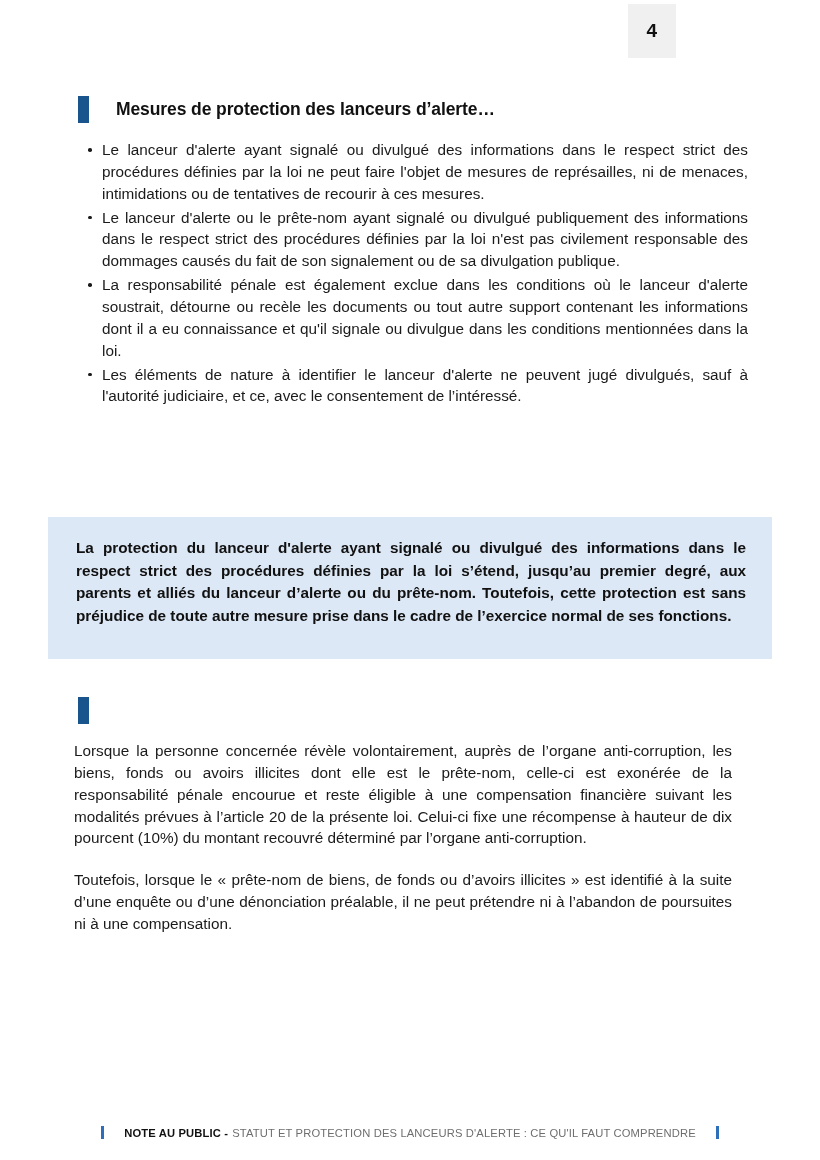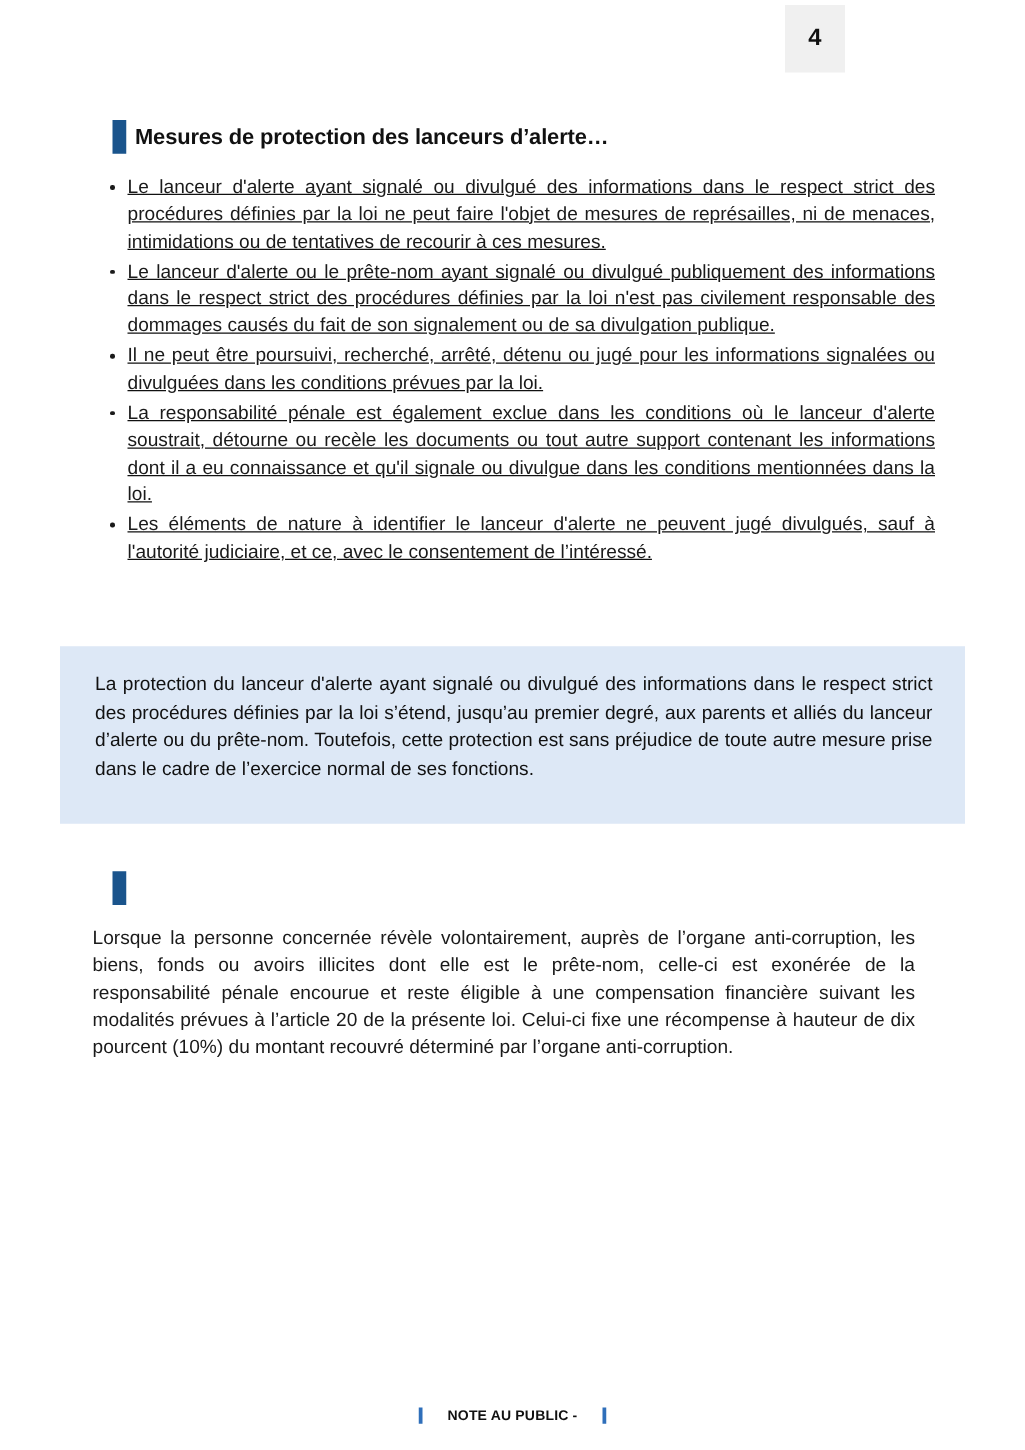--- a/index.html
+++ b/index.html
@@ -47,43 +47,42 @@
     position: absolute;
     left: 74px;
     top: 96px;
     width: 674px;
   }
 
   
   .section-heading {
     display: flex;
     align-items: center;
-    gap: 7px;
-    margin: 0 0 16px 16px;
+    gap: 27px;
+    margin: 0 0 16px 4px;
   }
   .heading-bar {
     flex: 0 0 auto;
     width: 11px;
     height: 27px;
     background: #1a548c;
   }
   .heading-text {
     font-size: 17.5px;
     font-weight: bold;
     color: #111111;
     letter-spacing: -0.1px;
     line-height: 1.1;
   }
 
   
   .bullet-list {
     list-style: none;
     margin: 0;
     padding: 0;
-    text-decoration: underline;
   }
   .bullet-item {
     position: relative;
     padding-left: 28px;
     margin: 0 0 2px 0;
     font-size: 15.3px;
     line-height: 1.43;
     text-align: justify;
     color: #1a1a1a;
     hyphens: none;
@@ -109,21 +108,21 @@
     background: #dde8f6;
     box-sizing: border-box;
   }
   .callout-text {
     position: absolute;
     left: 28px;
     top: 20px;
     width: 670px;
     margin: 0;
     font-size: 15.3px;
-    font-weight: normal;
+    font-weight: bold;
     line-height: 1.48;
     text-align: justify;
     color: #111111;
   }
 
   
   .body-paragraph {
     margin: 0 16px 20px 0;
     font-size: 15.3px;
     line-height: 1.43;
@@ -187,42 +186,43 @@
   <div class="content">
 
     <div class="section-heading">
       <div class="heading-bar"></div>
       <div class="heading-text">Mesures de protection des lanceurs d’alerte…</div>
     </div>
 
     <ul class="bullet-list">
       <li class="bullet-item">Le lanceur d'alerte ayant signalé ou divulgué des informations dans le respect strict des procédures définies par la loi ne peut faire l'objet de mesures de représailles, ni de menaces, intimidations ou de tentatives de recourir à ces mesures.</li>
       <li class="bullet-item">Le lanceur d'alerte ou le prête-nom ayant signalé ou divulgué publiquement des informations dans le respect strict des procédures définies par la loi n'est pas civilement responsable des dommages causés du fait de son signalement ou de sa divulgation publique.</li>
-      <li class="bullet-item">Il ne peut être poursuivi, recherché, arrêté, détenu ou jugé pour les informations signalées ou divulguées dans les conditions prévues par la loi.</li>
       <li class="bullet-item">La responsabilité pénale est également exclue dans les conditions où le lanceur d'alerte soustrait, détourne ou recèle les documents ou tout autre support contenant les informations dont il a eu connaissance et qu'il signale ou divulgue dans les conditions mentionnées dans la loi.</li>
       <li class="bullet-item">Les éléments de nature à identifier le lanceur d'alerte ne peuvent jugé divulgués, sauf à l'autorité judiciaire, et ce, avec le consentement de l’intéressé.</li>
     </ul>
 
   </div>
 
   <div class="callout">
     <p class="callout-text">La protection du lanceur d'alerte ayant signalé ou divulgué des informations dans le respect strict des procédures définies par la loi s’étend, jusqu’au premier degré, aux parents et alliés du lanceur d’alerte ou du prête-nom. Toutefois, cette protection est sans préjudice de toute autre mesure prise dans le cadre de l’exercice normal de ses fonctions.</p>
   </div>
 
   <div class="block-two">
 
     <div class="section-heading">
       <div class="heading-bar"></div>
     </div>
 
     <p class="body-paragraph">Lorsque la personne concernée révèle volontairement, auprès de l’organe anti-corruption, les biens, fonds ou avoirs illicites dont elle est le prête-nom, celle-ci est exonérée de la responsabilité pénale encourue et reste éligible à une compensation financière suivant les modalités prévues à l’article 20 de la présente loi.  Celui-ci fixe une récompense à hauteur de dix pourcent (10%) du montant recouvré déterminé par l’organe anti-corruption.</p>
+    <p class="body-paragraph">Toutefois, lorsque le « prête-nom de biens, de fonds ou d’avoirs illicites » est identifié à la suite d’une enquête ou d’une dénonciation préalable, il ne peut prétendre ni à l’abandon de poursuites ni à une compensation.</p>
 
   </div>
 
   <div class="footer">
     <div class="footer-bar"></div>
     <div class="footer-mid">
       <span class="footer-strong">NOTE AU PUBLIC -</span>
+      <span class="footer-rest">STATUT ET PROTECTION DES LANCEURS D'ALERTE : CE QU'IL FAUT COMPRENDRE</span>
     </div>
     <div class="footer-bar"></div>
   </div>
 
 </div>
 
 </body></html>

